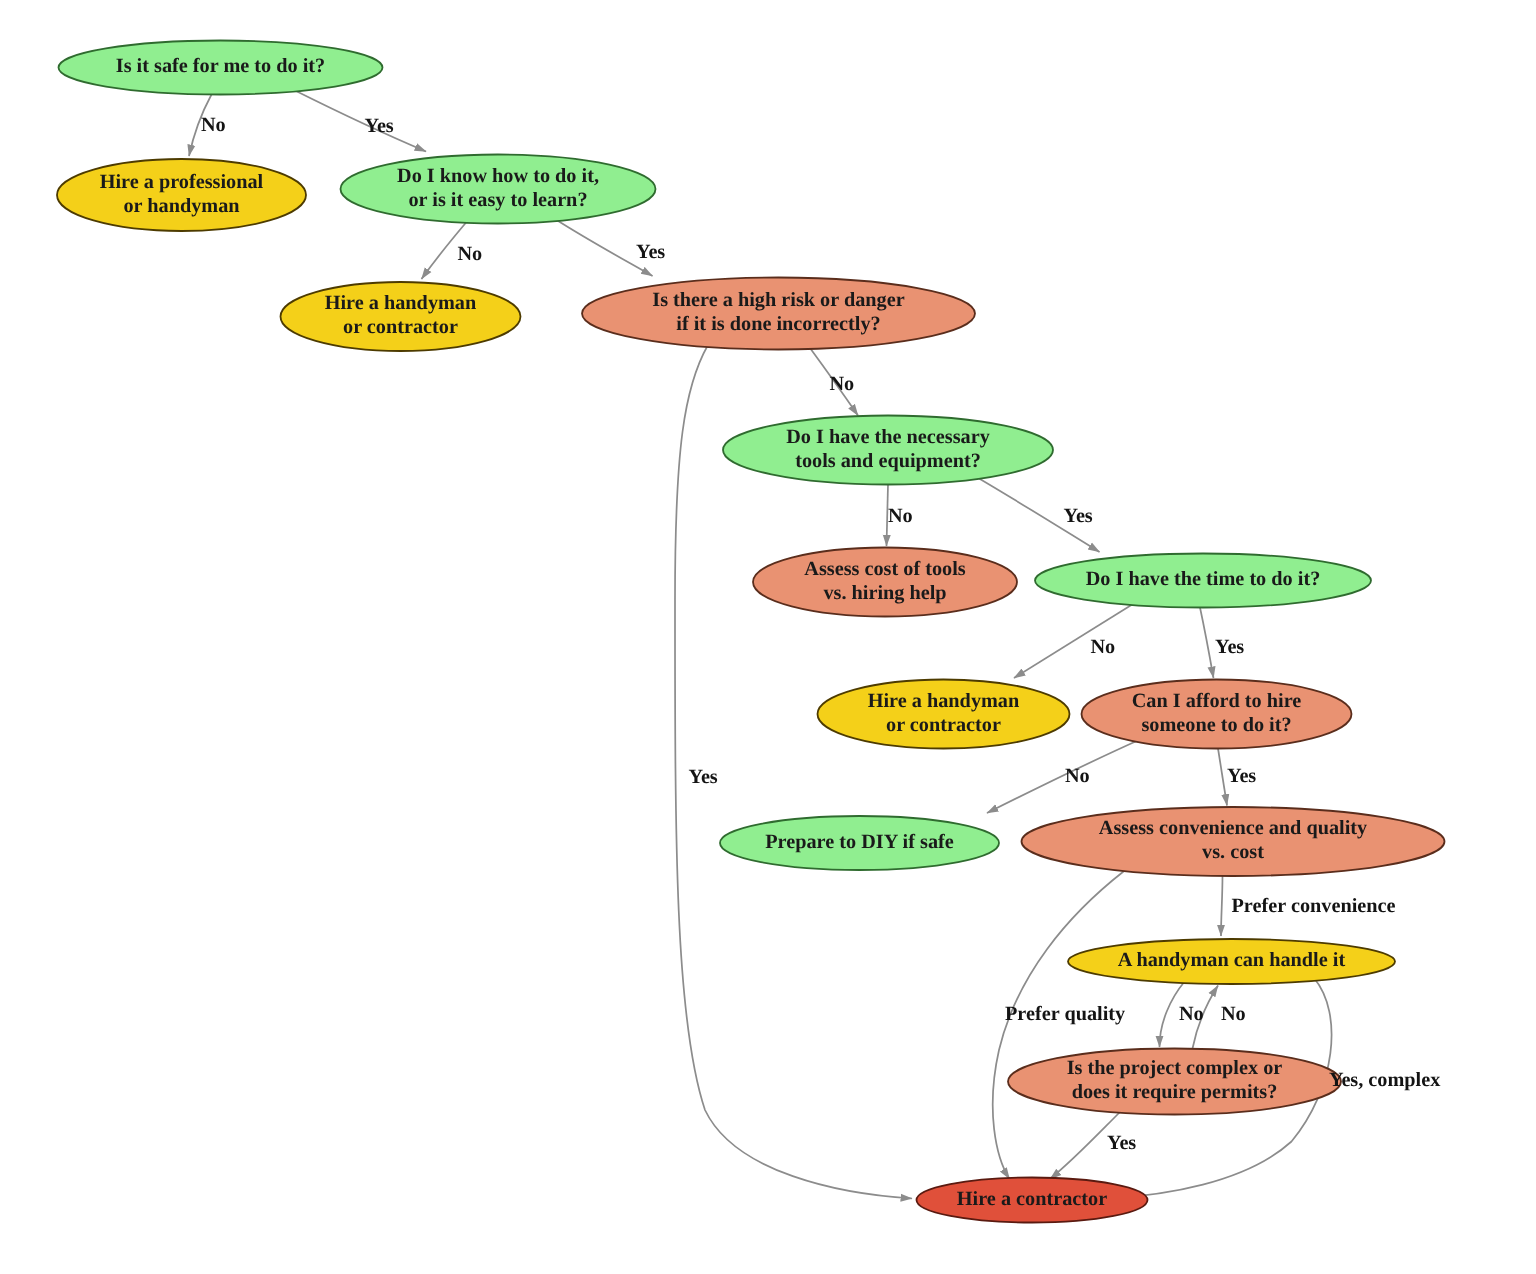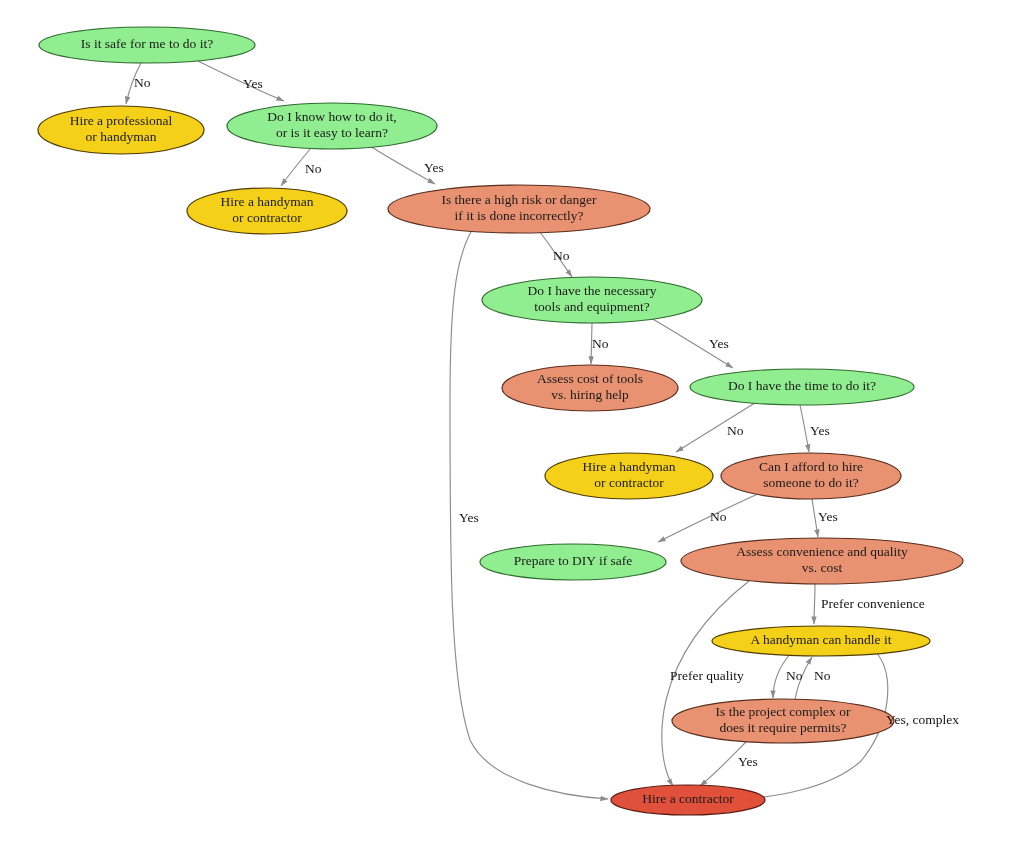--- a/index.html
+++ b/index.html
@@ -10,20 +10,21 @@
   body {
     width: 1024px;
     height: 849px;
     font-family: "Liberation Serif", "DejaVu Serif", serif;
     overflow: hidden;
   }
   #flowchart-root {
     position: relative;
     width: 1024px;
     height: 849px;
+    font-weight: bold;
   }
   svg#diagram {
     display: block;
     width: 1024px;
     height: 849px;
   }
   .node-ellipse {
     stroke-width: 1.2;
   }
   .node-label {

